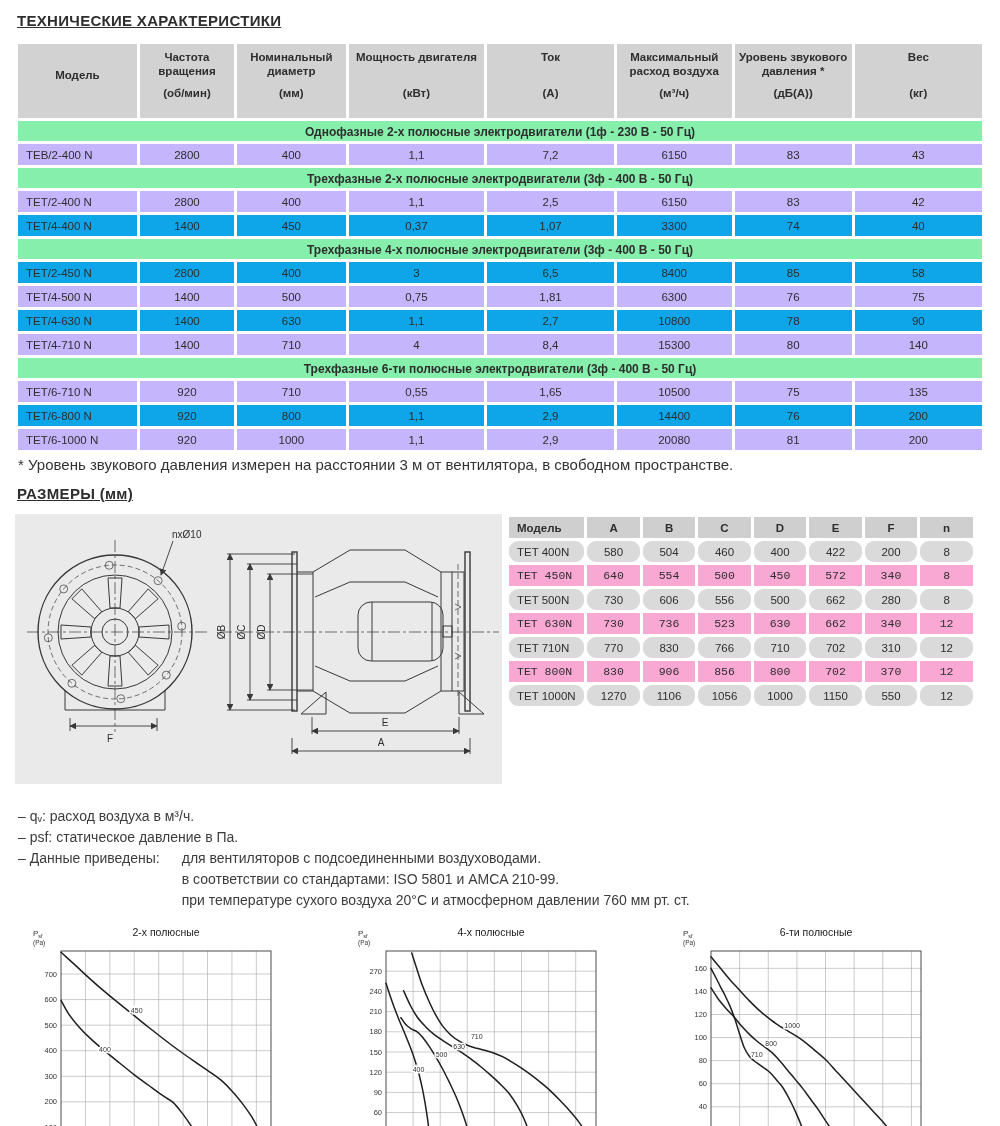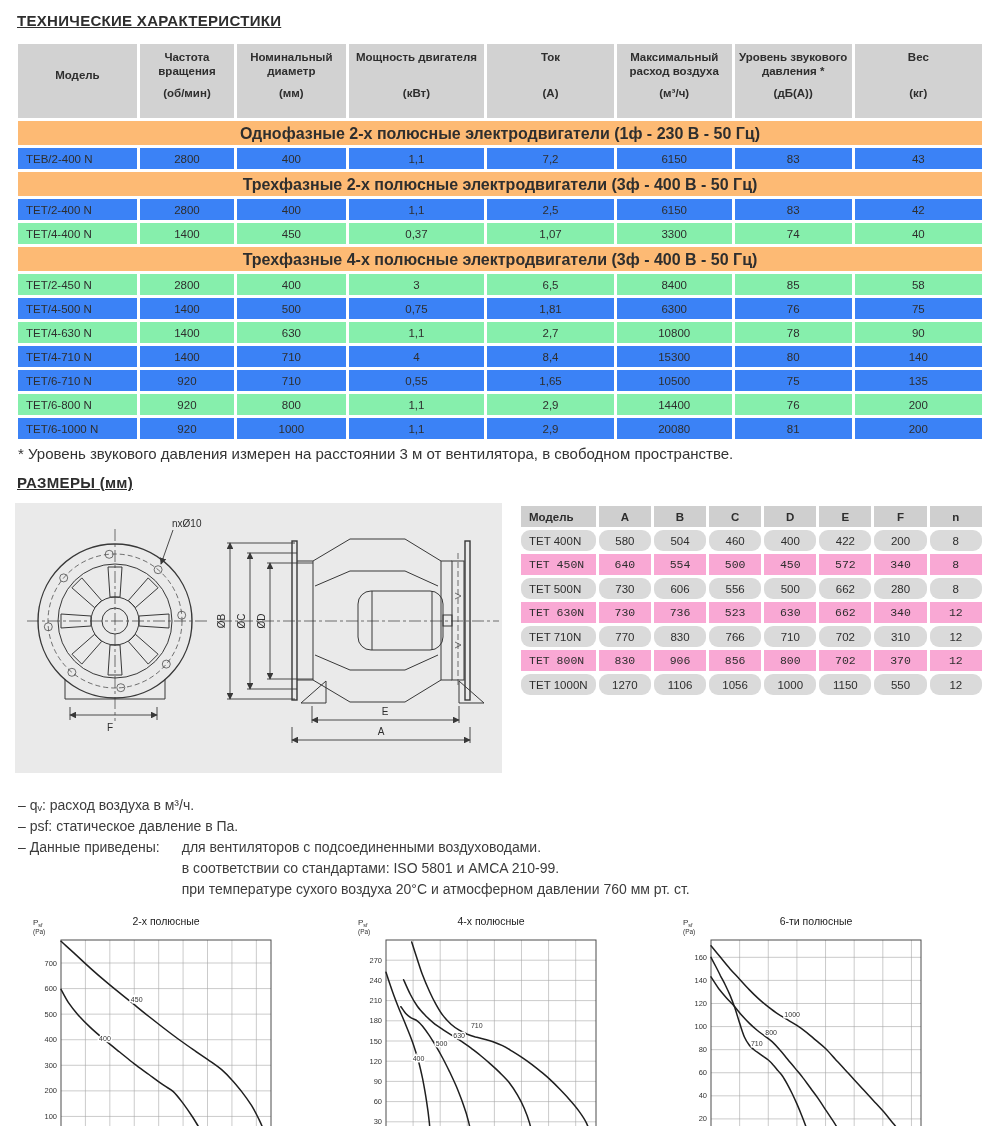--- a/index.html
+++ b/index.html
@@ -5,27 +5,27 @@
   html,body{margin:0;padding:0;background:#fff;}
   body{width:1000px;height:1126px;font-family:"Liberation Sans",sans-serif;color:#2e2e2e;overflow:hidden;}
   .page{padding:8px 15px 0 15px;}
   .h1{font-size:15px;font-weight:bold;letter-spacing:.3px;margin:4px 0 12px 2px;text-decoration:underline;}
   
   table.spec{width:100%;border-collapse:separate;border-spacing:3px;table-layout:fixed;}
   .spec .hcell{background:#d2d2d2;height:74px;vertical-align:top;padding:0;}
   .spec .hcell .hwrap{display:flex;flex-direction:column;justify-content:space-between;height:62px;
       font-weight:bold;font-size:11.5px;text-align:center;line-height:1.25;padding:6px 3px;box-sizing:border-box;}
   .spec .hcell.model .hwrap{justify-content:center;}
-  .spec td.section{background:#fdba74;font-weight:bold;text-align:center;font-size:16px;padding:4px 0 2px 0;}
+  .spec td.section{background:#86efac;font-weight:bold;text-align:center;font-size:12px;padding:4px 0 2px 0;}
   .spec td.cell{height:19px;text-align:center;font-size:11.5px;padding:1px 2px;}
   .spec td.cell.model{text-align:left;padding-left:8px;}
-  .dark{background:#3b82f6;} .light{background:#86efac;}
+  .dark{background:#c4b5fd;} .light{background:#0ea5e9;}
   .footnote{font-size:15px;margin:3px 0 12px 3px;color:#333;}
   
-  .dims-row{display:flex;gap:16px;align-items:flex-start;}
+  .dims-row{display:flex;gap:4px;align-items:flex-start;}
   svg.draw{background:#eaeaea;flex:0 0 auto;}
   table.dims{border-collapse:separate;border-spacing:3px;table-layout:fixed;width:470px;margin-top:0;}
   .dims td{font-size:11.5px;height:19px;text-align:center;padding:1px 2px;}
   .dims td.head{background:#cfcfcf;font-weight:bold;}
   .dims td.model{text-align:left;padding-left:8px;}
   .ddark{background:#dadada;border-radius:9px;} .dlight{background:#f9a8d4;font-family:Liberation Mono, monospace;}
   
   .notes{font-size:14px;color:#3c3c3c;margin:22px 0 0 3px;line-height:1.5;}
   .note-flex{display:flex;gap:22px;}
   .note-flex .nlines div{white-space:nowrap;}
@@ -179,20 +179,23 @@
         </tr>
         <tr>
           <td class="cell dark model">TET/4-710 N</td>
           <td class="cell dark">1400</td>
           <td class="cell dark">710</td>
           <td class="cell dark">4</td>
           <td class="cell dark">8,4</td>
           <td class="cell dark">15300</td>
           <td class="cell dark">80</td>
           <td class="cell dark">140</td>
+        </tr>
+        <tr>
+          <td class="section" colspan="8">Трехфазные 6-ти полюсные электродвигатели (3ф - 400 В - 50 Гц)</td>
         </tr>
         <tr>
           <td class="cell dark model">TET/6-710 N</td>
           <td class="cell dark">920</td>
           <td class="cell dark">710</td>
           <td class="cell dark">0,55</td>
           <td class="cell dark">1,65</td>
           <td class="cell dark">10500</td>
           <td class="cell dark">75</td>
           <td class="cell dark">135</td>

